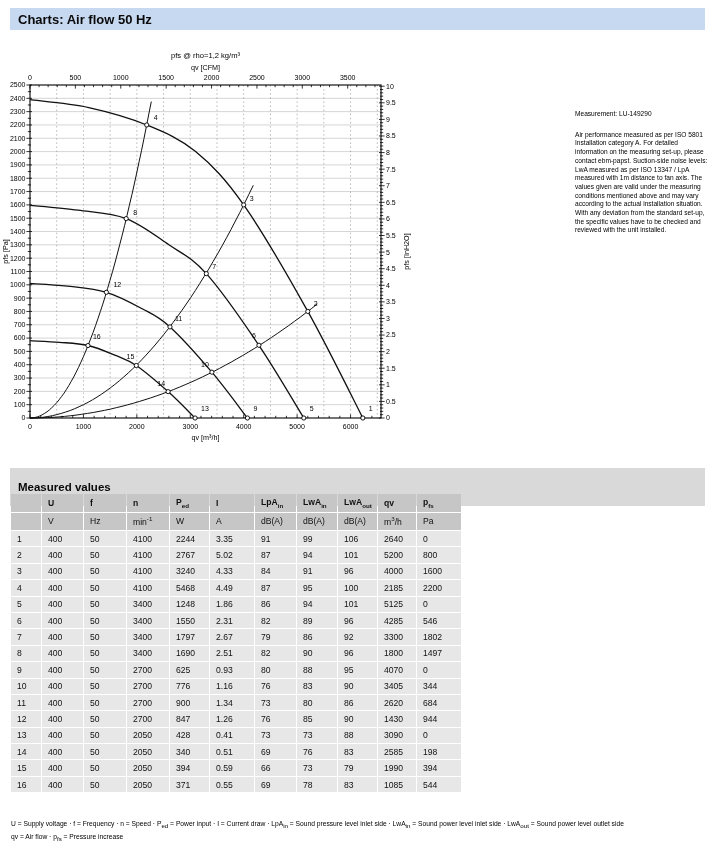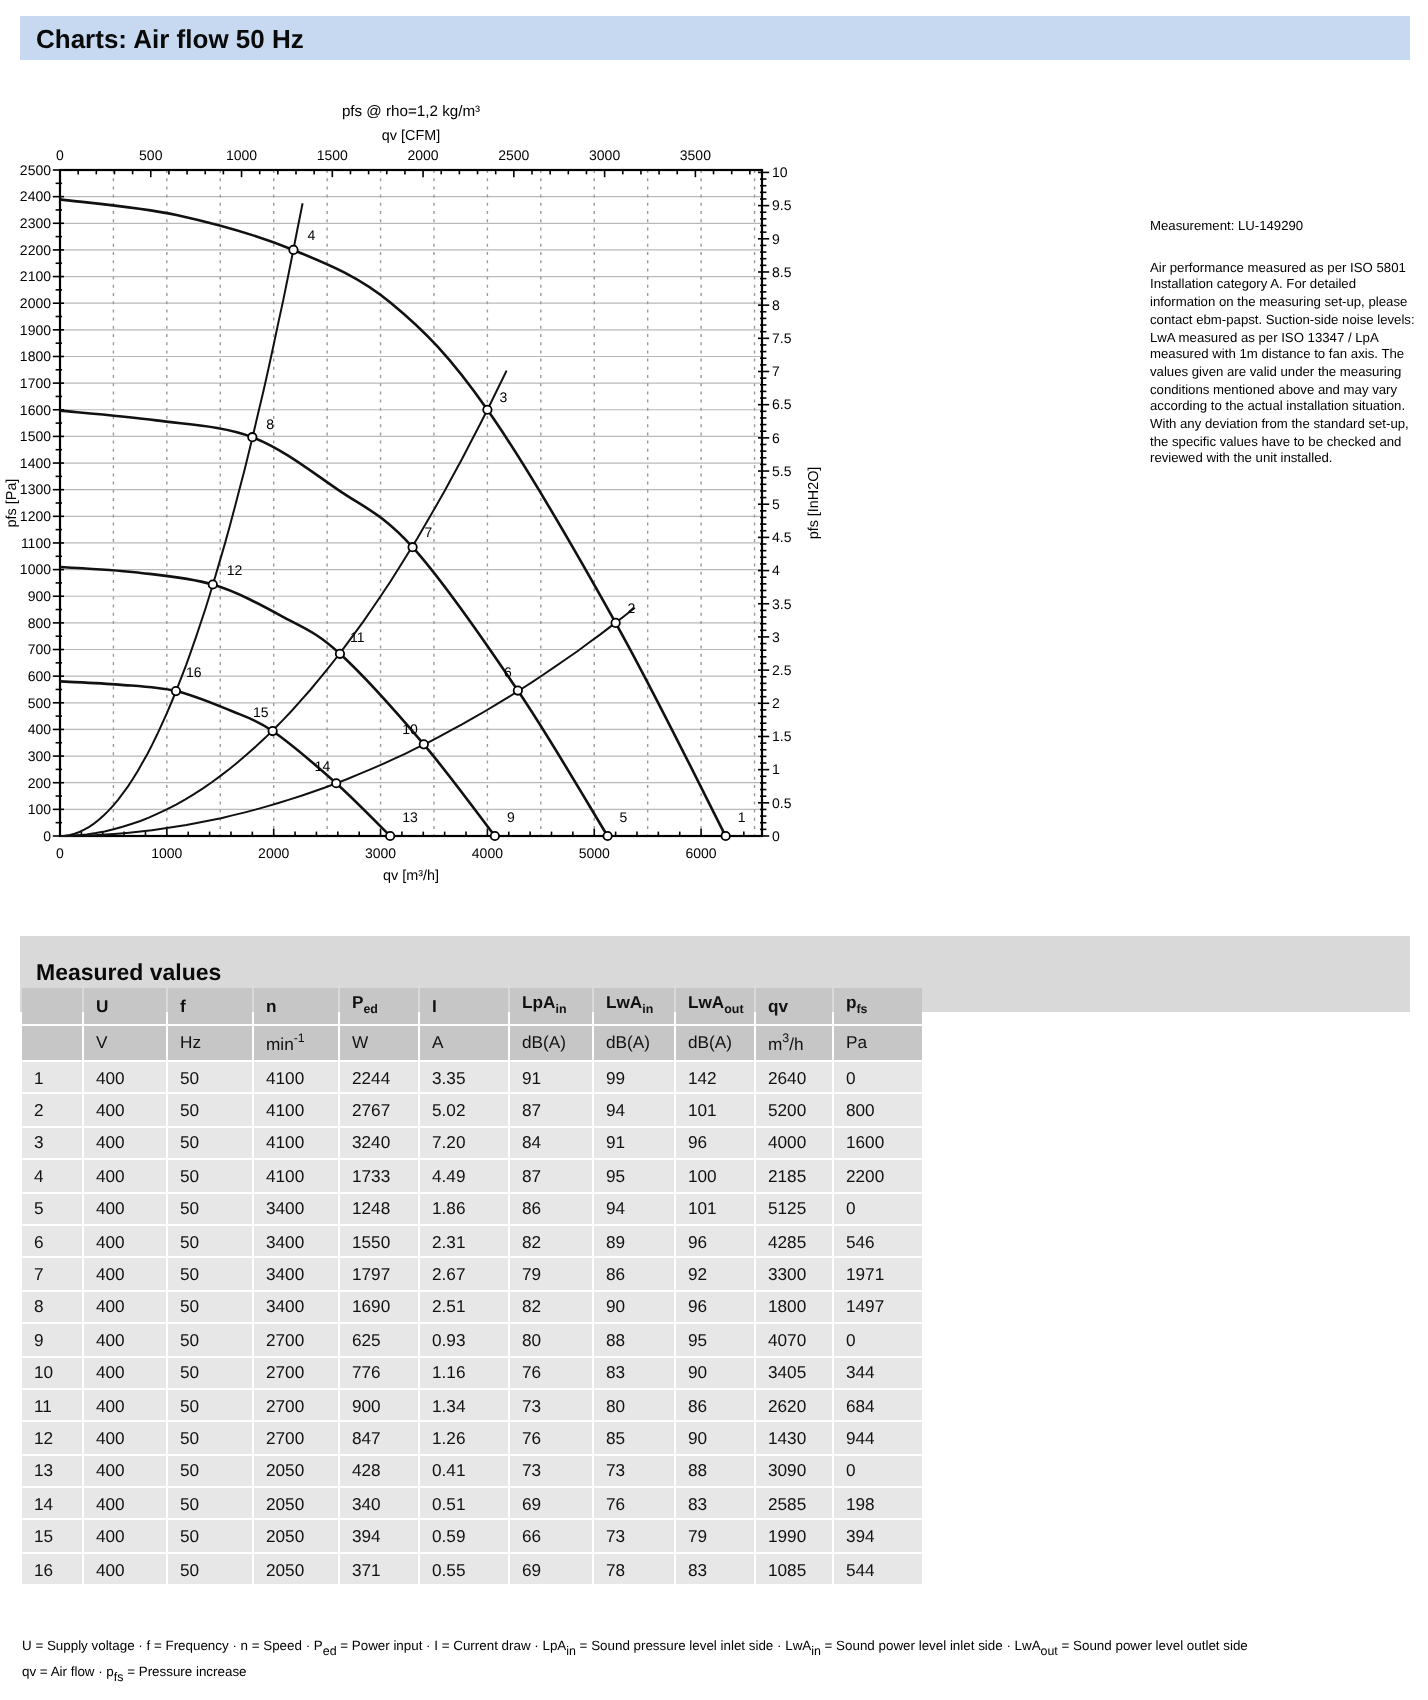--- a/index.html
+++ b/index.html
@@ -482,21 +482,21 @@
     <tbody>
         <tr>
           <td>1</td>
           <td>400</td>
           <td>50</td>
           <td>4100</td>
           <td>2244</td>
           <td>3.35</td>
           <td>91</td>
           <td>99</td>
-          <td>142</td>
+          <td>106</td>
           <td>2640</td>
           <td>0</td>
         </tr>
         <tr>
           <td>2</td>
           <td>400</td>
           <td>50</td>
           <td>4100</td>
           <td>2767</td>
           <td>5.02</td>
@@ -505,33 +505,33 @@
           <td>101</td>
           <td>5200</td>
           <td>800</td>
         </tr>
         <tr>
           <td>3</td>
           <td>400</td>
           <td>50</td>
           <td>4100</td>
           <td>3240</td>
-          <td>7.20</td>
+          <td>4.33</td>
           <td>84</td>
           <td>91</td>
           <td>96</td>
           <td>4000</td>
           <td>1600</td>
         </tr>
         <tr>
           <td>4</td>
           <td>400</td>
           <td>50</td>
           <td>4100</td>
-          <td>1733</td>
+          <td>5468</td>
           <td>4.49</td>
           <td>87</td>
           <td>95</td>
           <td>100</td>
           <td>2185</td>
           <td>2200</td>
         </tr>
         <tr>
           <td>5</td>
           <td>400</td>
@@ -562,21 +562,21 @@
           <td>7</td>
           <td>400</td>
           <td>50</td>
           <td>3400</td>
           <td>1797</td>
           <td>2.67</td>
           <td>79</td>
           <td>86</td>
           <td>92</td>
           <td>3300</td>
-          <td>1971</td>
+          <td>1802</td>
         </tr>
         <tr>
           <td>8</td>
           <td>400</td>
           <td>50</td>
           <td>3400</td>
           <td>1690</td>
           <td>2.51</td>
           <td>82</td>
           <td>90</td>

